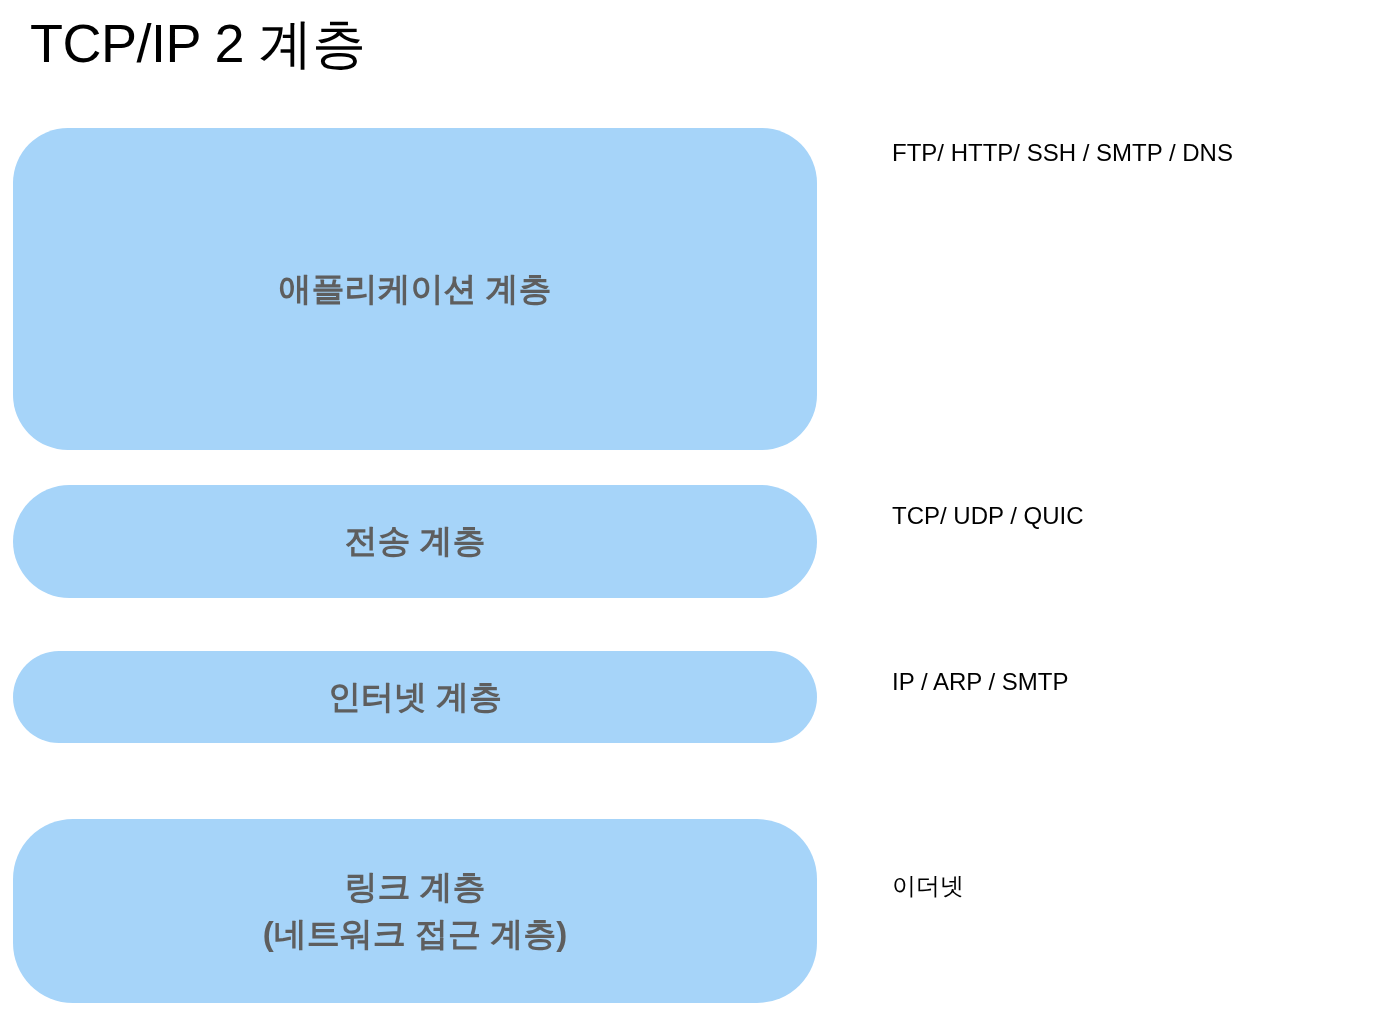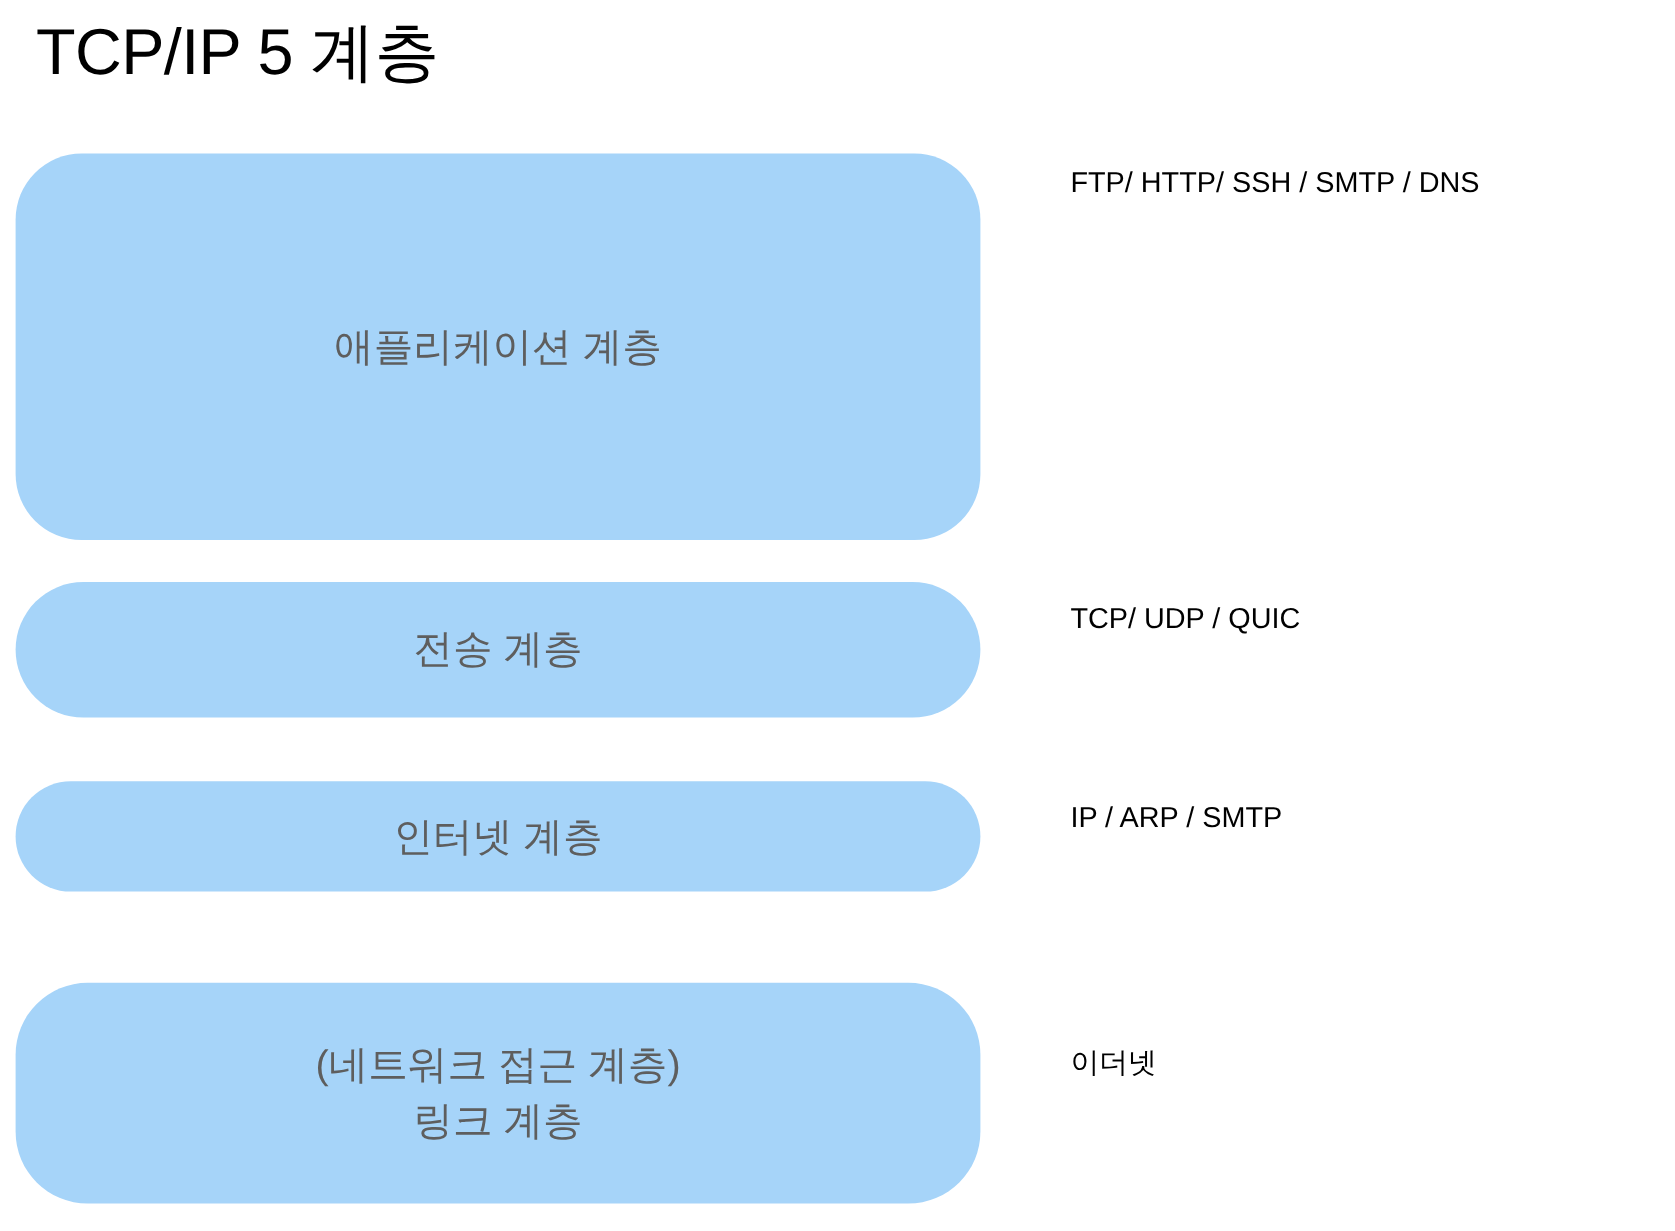--- a/index.html
+++ b/index.html
@@ -19,21 +19,21 @@
     color:#000;white-space:nowrap;
   }
 
   .layer-box{
     position:absolute;left:13px;width:804px;
     background:var(--box-fill);
     display:flex;flex-direction:column;align-items:center;justify-content:center;
     text-align:center;
   }
   .layer-box .label-line{
-    font-size:33px;font-weight:400;color:var(--box-label);
+    font-size:33px;font-weight:700;color:var(--box-label);
     line-height:1.42;white-space:nowrap;
   }
   .box-application{top:128px;height:322px;border-radius:55px;}
   .box-transport  {top:485px;height:113px;border-radius:65px;}
   .box-internet   {top:651px;height:92px;border-radius:66px;}
   .box-link       {top:819px;height:184px;border-radius:60px;}
 
   .annotation{
     position:absolute;left:892px;
     font-size:24px;font-weight:400;color:var(--annotation);
@@ -42,36 +42,36 @@
   .ann-application{top:141px;}
   .ann-transport  {top:504px;}
   .ann-internet   {top:670px;}
   .ann-link       {top:874px;}
 </style>
 </head>
 <body>
 
 <div class="canvas">
 
-  <h1 class="diagram-title">TCP/IP 5 계층</h1>
+  <h1 class="diagram-title">TCP/IP 2 계층</h1>
 
   <div class="layer-box box-application">
     <span class="label-line">애플리케이션 계층</span>
   </div>
   <div class="annotation ann-application">FTP/ HTTP/ SSH / SMTP / DNS</div>
 
   <div class="layer-box box-transport">
     <span class="label-line">전송 계층</span>
   </div>
   <div class="annotation ann-transport">TCP/ UDP / QUIC</div>
 
   <div class="layer-box box-internet">
     <span class="label-line">인터넷 계층</span>
   </div>
   <div class="annotation ann-internet">IP / ARP / SMTP</div>
 
   <div class="layer-box box-link">
+    <span class="label-line">링크 계층</span>
     <span class="label-line">(네트워크 접근 계층)</span>
-    <span class="label-line">링크 계층</span>
   </div>
   <div class="annotation ann-link">이더넷</div>
 
 </div>
 
 </body></html>

